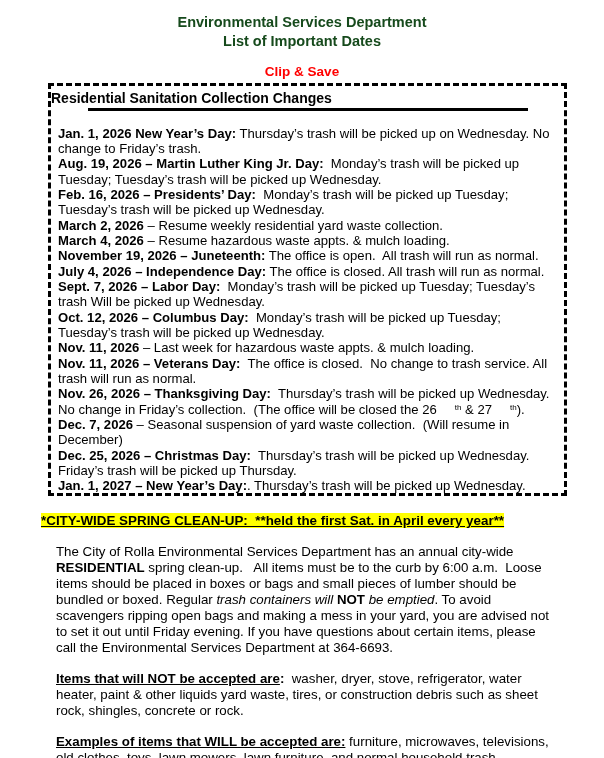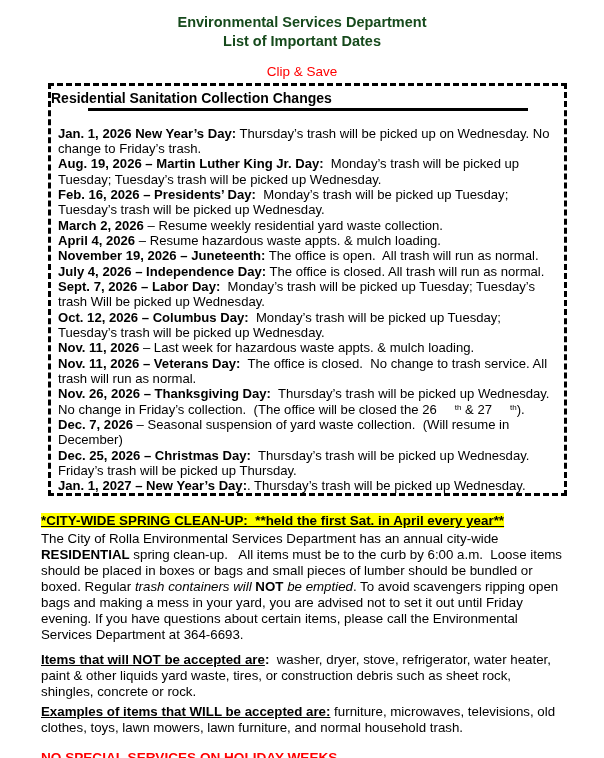--- a/index.html
+++ b/index.html
@@ -13,21 +13,21 @@
     --red: #ff0000;
     --hl: #ffff00;
   }
   .hdr {
     text-align: center; font-weight: bold;
     font-size: 14.5px; line-height: 19px;
     color: var(--green);
   }
   .hdr-first { margin-top: 13px; }
   .clip {
-    text-align: center; font-weight: normal;
+    text-align: center; font-weight: bold;
     font-size: 13.5px; line-height: 17px;
     color: var(--red);
     margin-top: 12px;
   }
   .box {
     margin: 3px 0 0 48px;
     width: 519px; height: 413px;
     border: 3px dashed #000;
     box-sizing: border-box;
     overflow: hidden;
@@ -51,21 +51,21 @@
     margin: 16px 38px 0 41px;
     font-size: 13.3px; line-height: 16px;
   }
   .hl-wrap { margin: 0 0 2px 0; line-height: 17px; }
   .hl {
     background: var(--hl);
     font-weight: bold; text-decoration: underline;
     font-size: 13.4px;
     white-space: pre-wrap;
   }
-  .para { margin: 0; white-space: pre-wrap; }
+  .para { margin: 15px; white-space: pre-wrap; }
   .para-spring   { margin-bottom: 9px; }
   .para-accepted { margin-bottom: 13px; }
   .para-notacc   { margin-bottom: 4px; }
   .footer-red {
     margin: 0;
     color: var(--red);
     font-weight: bold; text-decoration: underline;
     font-size: 13.6px; line-height: 17px;
     white-space: pre-wrap;
   }
@@ -83,21 +83,21 @@
 <div class="clip">Clip &amp; Save</div>
 
 <div class="box">
   <div class="box-title">Residential Sanitation Collection Changes</div>
   <div class="title-rule"></div>
   <div class="list">
       <div class="list-line"><span class="seg-b">Jan. 1, 2026 New Year’s Day:</span><span class="seg-n"> Thursday’s trash will be picked up on Wednesday. No change to Friday’s trash.</span></div>
       <div class="list-line"><span class="seg-b">Aug. 19, 2026 – Martin Luther King Jr. Day:</span><span class="seg-n">  Monday’s trash will be picked up Tuesday; Tuesday’s trash will be picked up Wednesday.</span></div>
       <div class="list-line"><span class="seg-b">Feb. 16, 2026 – Presidents’ Day:</span><span class="seg-n">  Monday’s trash will be picked up Tuesday; Tuesday’s trash will be picked up Wednesday.</span></div>
       <div class="list-line"><span class="seg-b">March 2, 2026</span><span class="seg-n"> – Resume weekly residential yard waste collection.</span></div>
-      <div class="list-line"><span class="seg-b">April 4, 2026</span><span class="seg-n"> – Resume hazardous waste appts. &amp; mulch loading.</span></div>
+      <div class="list-line"><span class="seg-b">March 4, 2026</span><span class="seg-n"> – Resume hazardous waste appts. &amp; mulch loading.</span></div>
       <div class="list-line"><span class="seg-b">November 19, 2026 – Juneteenth:</span><span class="seg-n"> The office is open.  All trash will run as normal.</span></div>
       <div class="list-line"><span class="seg-b">July 4, 2026 – Independence Day:</span><span class="seg-n"> The office is closed. All trash will run as normal.</span></div>
       <div class="list-line"><span class="seg-b">Sept. 7, 2026 – Labor Day:</span><span class="seg-n">  Monday’s trash will be picked up Tuesday; Tuesday’s trash Will be picked up Wednesday.</span></div>
       <div class="list-line"><span class="seg-b">Oct. 12, 2026 – Columbus Day:</span><span class="seg-n">  Monday’s trash will be picked up Tuesday; Tuesday’s trash will be picked up Wednesday.</span></div>
       <div class="list-line"><span class="seg-b">Nov. 11, 2026</span><span class="seg-n"> – Last week for hazardous waste appts. &amp; mulch loading.</span></div>
       <div class="list-line"><span class="seg-b">Nov. 11, 2026 – Veterans Day:</span><span class="seg-n">  The office is closed.  No change to trash service. All trash will run as normal.</span></div>
       <div class="list-line"><span class="seg-b">Nov. 26, 2026 – Thanksgiving Day:</span><span class="seg-n">  Thursday’s trash will be picked up Wednesday. No change in Friday’s collection.  (The office will be closed the 26</span><sup class="seg-sup">th</sup><span class="seg-n"> &amp; 27</span><sup class="seg-sup">th</sup><span class="seg-n">).</span></div>
       <div class="list-line"><span class="seg-b">Dec. 7, 2026</span><span class="seg-n"> – Seasonal suspension of yard waste collection.  (Will resume in December)</span></div>
       <div class="list-line"><span class="seg-b">Dec. 25, 2026 – Christmas Day:</span><span class="seg-n">  Thursday’s trash will be picked up Wednesday. Friday’s trash will be picked up Thursday.</span></div>
       <div class="list-line"><span class="seg-b">Jan. 1, 2027 – New Year’s Day:</span><span class="seg-n">. Thursday’s trash will be picked up Wednesday. Friday’s trash will be picked up Thursday.</span></div>

